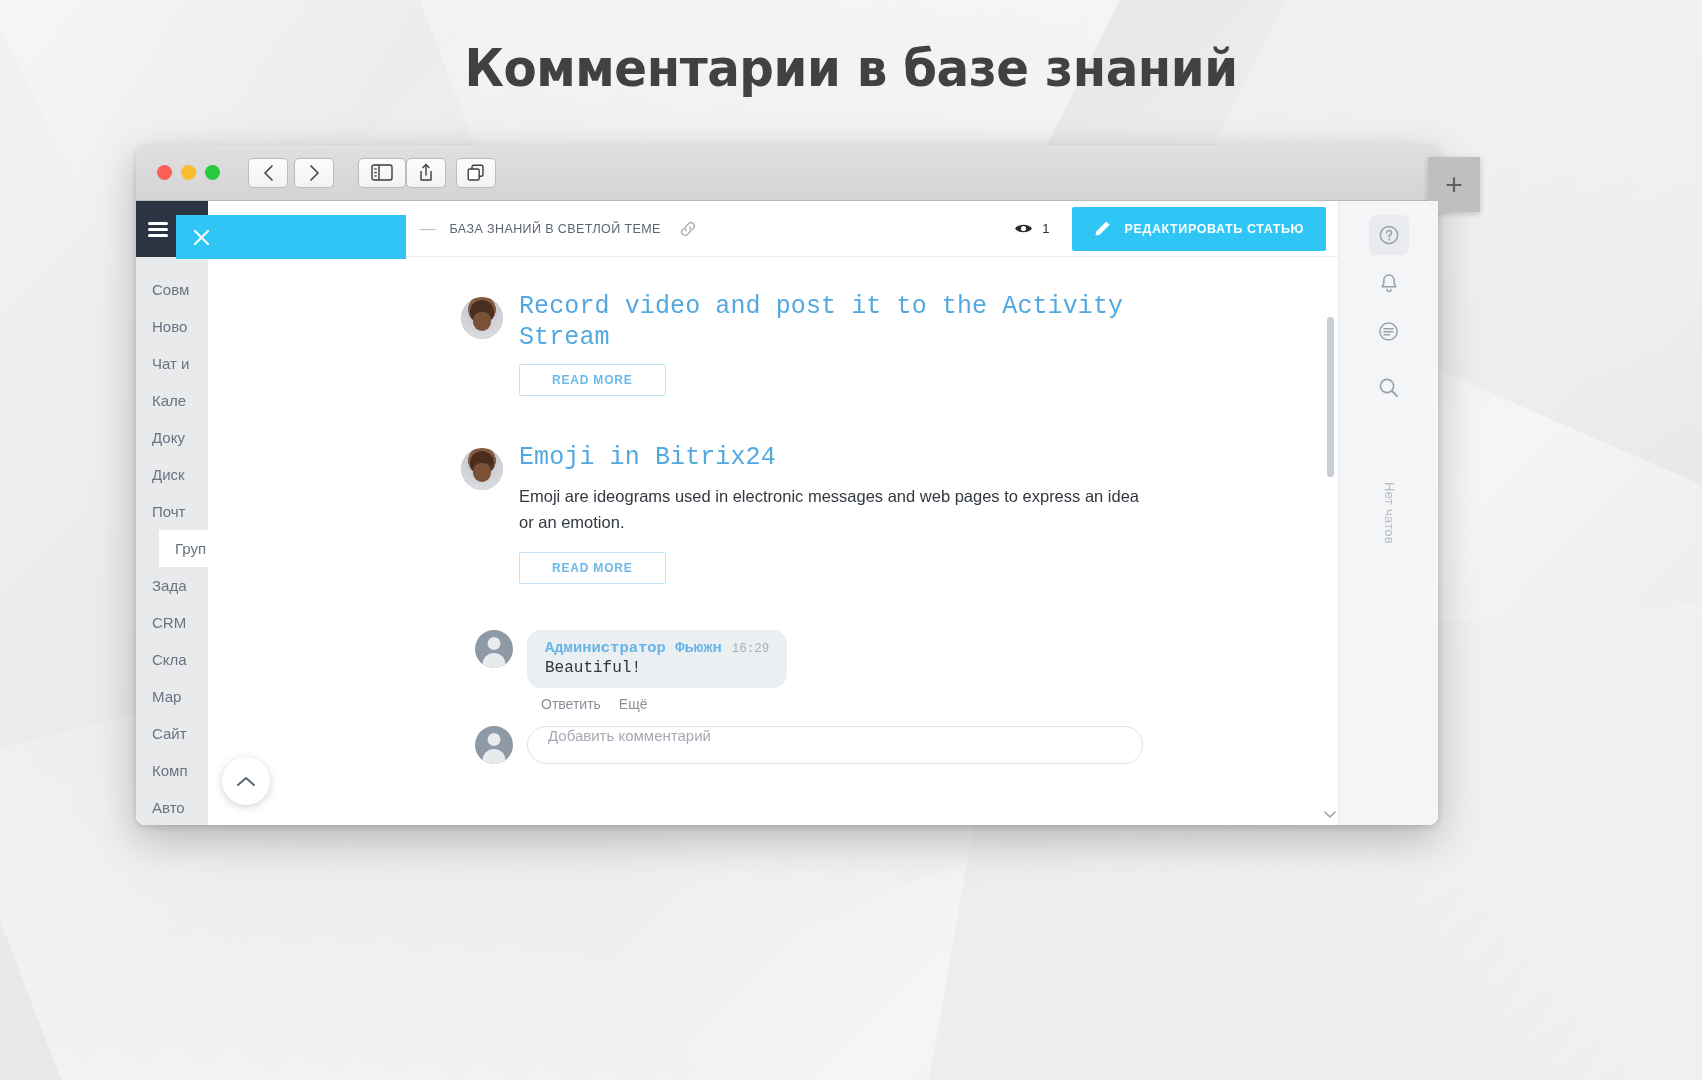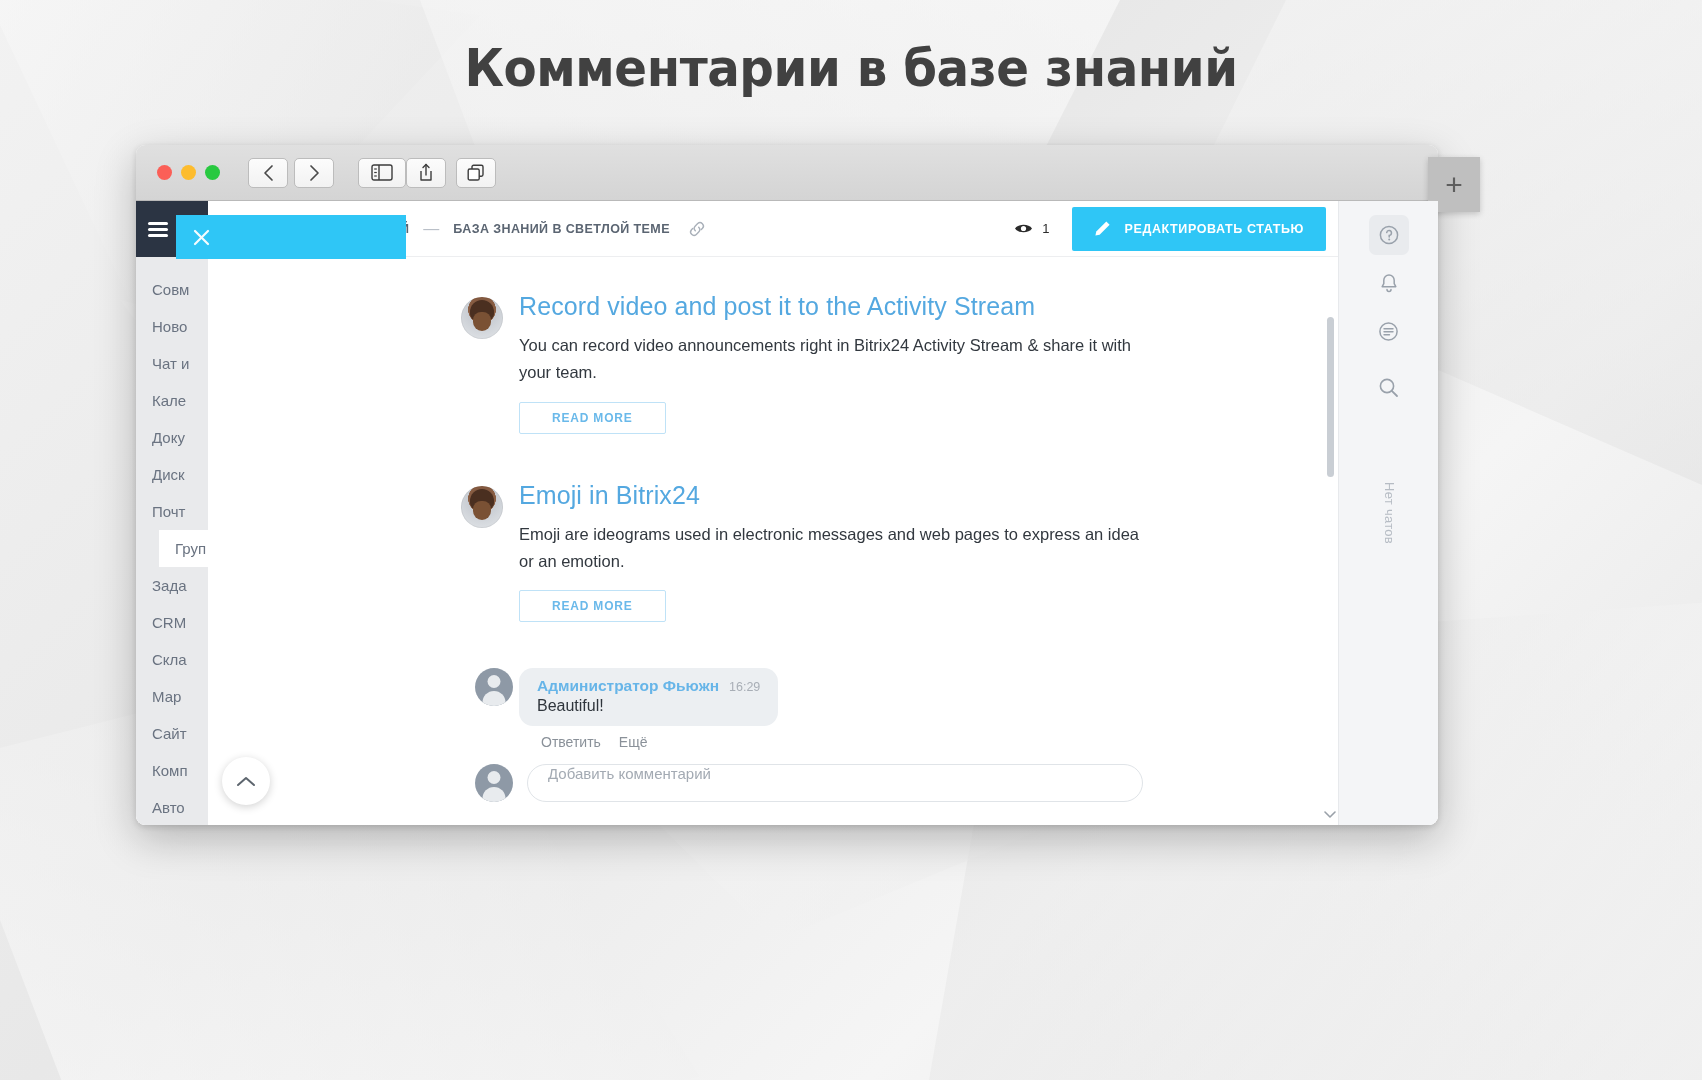--- a/index.html
+++ b/index.html
@@ -120,21 +120,21 @@
 
   
   .content { flex: 1; position: relative; background:#fff; display:flex; flex-direction:column; min-width:0; }
   .toolbar {
     height: 56px; border-bottom: 1px solid #edeef0;
     display:flex; align-items:center; padding: 0 12px 0 18px; gap: 0;
     background:#fff;
   }
   .tb-arrow { width: 30px; display:flex; align-items:center; justify-content:center; color:#b7bdc6; }
   .tb-div { width:1px; height: 24px; background:#e2e4e8; margin: 0 12px; }
-  .crumb { font-size: 12.5px; letter-spacing:.4px; color:#5b6572; font-weight:700; }
+  .crumb { font-size: 12.5px; letter-spacing:.4px; color:#5b6572; font-weight:400; }
   .crumb-dash { color:#b9bfc7; margin: 0 14px; }
   .link-icon { margin-left: 18px; color:#a9b0b9; display:flex; }
   .tb-spacer { flex: 1; }
   .views { display:flex; align-items:center; gap:9px; color:#2b2b2b; font-size: 13px; margin-right: 22px; }
   .edit-btn {
     height: 44px; background:#2fc6f6; color:#fff;
     display:flex; align-items:center; gap: 14px;
     padding: 0 22px; border-radius: 2px;
     font-size: 12.5px; font-weight: 700; letter-spacing: .6px;
   }
@@ -154,32 +154,32 @@
     content:''; position:absolute; left:9px; top:3px; width:24px; height:20px;
     background:#4a2f20; border-radius: 12px 12px 6px 6px;
   }
   .avatar-img::after {
     content:''; position:absolute; left:12px; top:15px; width:18px; height:19px;
     background:#7a5134; border-radius: 9px 9px 10px 10px;
   }
   .post-body { flex: 1; min-width: 0; }
   .post-title {
     font-size: 25px; color:#54a8e0; font-weight: 400; line-height: 1.25;
-    margin-bottom: 10px; letter-spacing: .1px;
+    margin-bottom: 10px; letter-spacing: .1px; font-family: Liberation Mono, monospace;
   }
   .post-text { font-size: 16.5px; color:#32383f; line-height: 1.62; margin-bottom: 16px; }
   .read-more {
     display:inline-block; border:1px solid #bfe2f7; color:#6ab9ea;
     font-size: 12px; font-weight: 700; letter-spacing: .8px;
     padding: 8px 32px; border-radius: 2px; background:#fff;
   }
 
   
   .comments { margin-top: 46px; padding-left: 14px; }
-  .comment { display:flex; gap: 6px; align-items: flex-start; }
+  .comment { display:flex; gap: 14px; align-items: flex-start; font-family: Liberation Mono, monospace; }
   .av-default {
     width: 38px; height: 38px; border-radius:50%; background:#8e99a6;
     flex: 0 0 38px; position: relative; overflow:hidden;
   }
   .av-default::before {
     content:''; position:absolute; left:50%; top:7px; transform:translateX(-50%);
     width:13px; height:13px; border-radius:50%; background:#e8ebee;
   }
   .av-default::after {
     content:''; position:absolute; left:50%; top:23px; transform:translateX(-50%);
@@ -410,21 +410,20 @@
         </div>
       </div>
 
       <div class="scrollarea">
         <div class="article-col">
 
           <div class="post">
             <div class="avatar-img"></div>
             <div class="post-body">
               <div class="post-title">Record video and post it to the Activity Stream</div>
-              <div class="post-text">You can record video announcements right in Bitrix24 Activity Stream &amp; share it with your team.</div>
               <span class="read-more">READ MORE</span>
             </div>
           </div>
 
           <div class="post" style="margin-top:46px;">
             <div class="avatar-img"></div>
             <div class="post-body">
               <div class="post-title">Emoji in Bitrix24</div>
               <div class="post-text">Emoji are ideograms used in electronic messages and web pages to express an idea or an emotion.</div>
               <span class="read-more">READ MORE</span>

